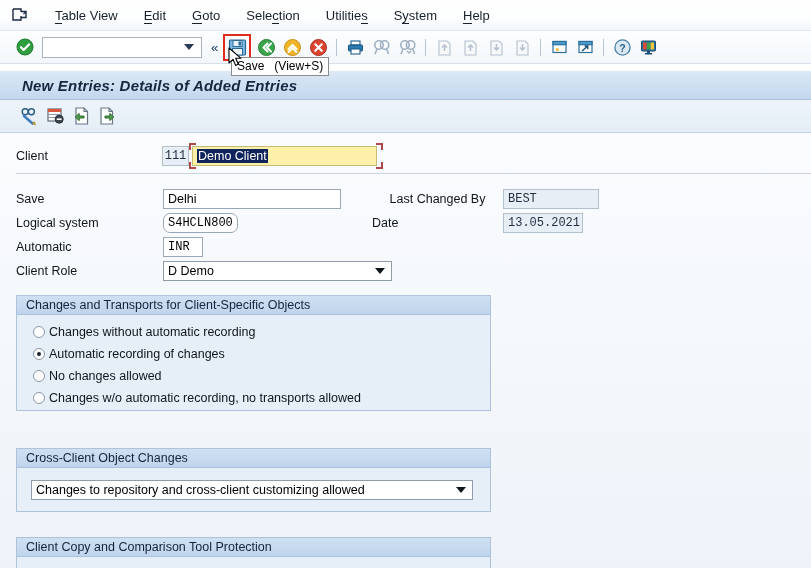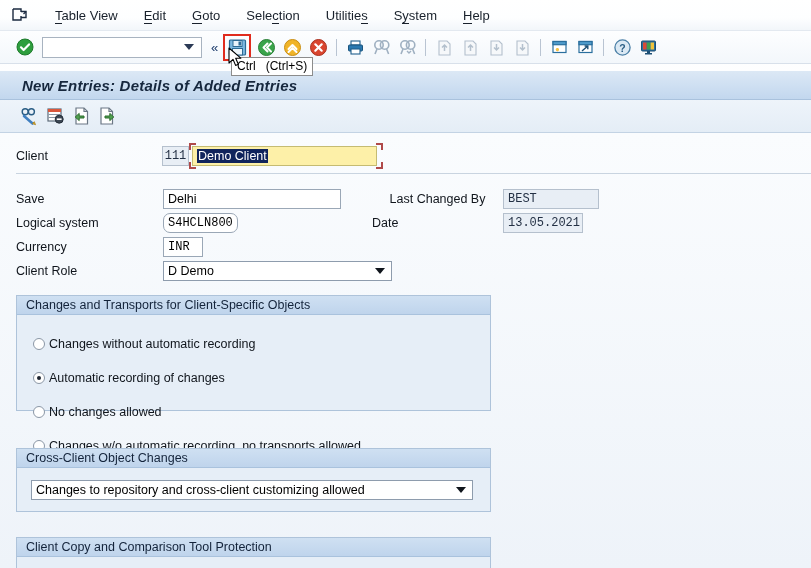--- a/index.html
+++ b/index.html
@@ -226,21 +226,20 @@
     font-size: 12.5px;
     color: #13233a;
   }
   .group-body { padding: 6px 0 0 16px; }
 
   .radio-row {
     display: flex; align-items: center;
     height: 22px;
     font-size: 12.5px;
     color: #10151c;
-    margin-top: 12px;
   }
   .radio {
     width: 12px; height: 12px;
     border-radius: 50%;
     border: 1px solid #8b97a6;
     background: #ffffff;
     margin-right: 4px;
     flex: none;
     position: relative;
   }
@@ -404,21 +403,21 @@
       <svg width="19" height="19" viewBox="0 0 19 19">
         <rect x="2.5" y="3" width="14" height="10" rx="1" fill="#2a6f9e" stroke="#1c4f74" stroke-width="1"></rect>
         <rect x="4" y="4.5" width="3.6" height="7" fill="#d94b36"></rect>
         <rect x="7.9" y="4.5" width="3.4" height="7" fill="#3f9e4e"></rect>
         <rect x="11.6" y="4.5" width="3.4" height="7" fill="#f0c33c"></rect>
         <path d="M8 13 h3 v2 h-3 z M6 15 h7 v1.4 h-7 z" fill="#1c4f74"></path>
       </svg>
     </div>
   </div>
 
-  <div class="tooltip">Ctrl   (Ctrl+S)</div>
+  <div class="tooltip">Save   (View+S)</div>
   <div class="cursor-arrow">
     <svg width="16" height="22" viewBox="0 0 16 22">
       <path d="M1 1 L1 16 L5 12.3 L7.6 18.4 L10.3 17.2 L7.7 11.2 L12.8 11.2 Z" fill="#ffffff" stroke="#000000" stroke-width="1.1" stroke-linejoin="round"></path>
     </svg>
   </div>
 
   <div class="titlebar">
     <div class="ttl">New Entries: Details of Added Entries</div>
   </div>
 
@@ -499,21 +498,21 @@
       </div>
     </div>
     <div class="row" style="left:372px; top:80px;">
       <span class="flabel" style="width:131px;">Date</span>
       <div class="fld ro mono" style="width:80px;">
         <span>13.05.2021</span>
       </div>
     </div>
 
     <div class="row" style="left:16px; top:104px;">
-      <span class="flabel" style="width:147px;">Currency</span>
+      <span class="flabel" style="width:147px;">Automatic</span>
       <div class="fld mono" style="width:40px;">
         <span>INR</span>
       </div>
     </div>
 
     <div class="row" style="left:16px; top:128px;">
       <span class="flabel" style="width:147px;">Client Role</span>
       <div class="combo" style="width:229px;">
         <span>D Demo</span>
         <span class="ar"></span>

